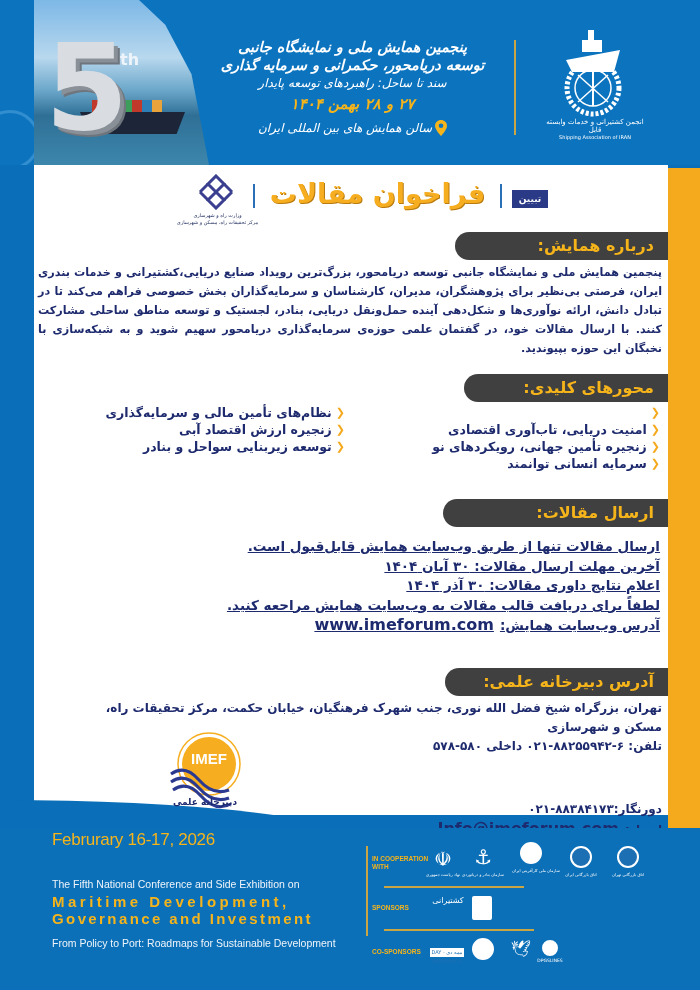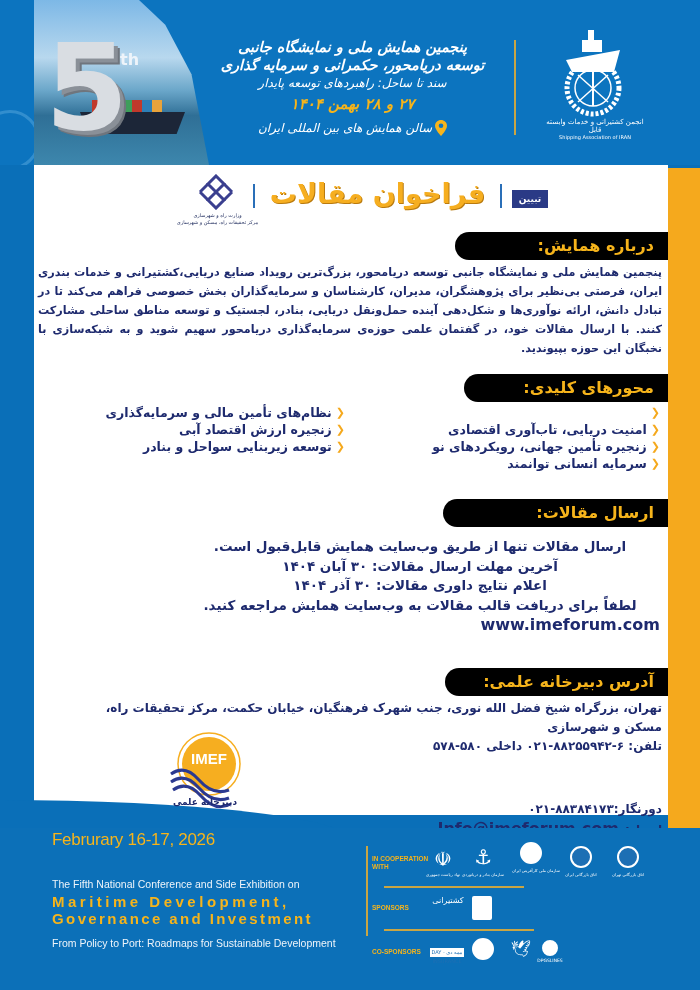--- a/index.html
+++ b/index.html
@@ -39,31 +39,31 @@
   .title-row { position: absolute; left: 150px; top: 170px; width: 400px; height: 60px; }
   .ministry-logo { position: absolute; left: 48px; top: 4px; width: 36px; height: 36px; }
   .ministry-text { position: absolute; left: 0; top: 42px; width: 135px; text-align: center; font-size: 5px; color: #1d2a5c; line-height: 7px; direction: rtl; }
   .title-divider-1 { position: absolute; left: 103px; top: 14px; width: 2px; height: 24px; background: #2a6fb8; }
   .main-title { position: absolute; left: 110px; top: 4px; width: 235px; text-align: center; direction: rtl;
     font-size: 27px; font-weight: bold; color: #f6ae20; text-shadow: 1px 1px 0 #b97a0e; line-height: 40px; }
   .title-divider-2 { position: absolute; left: 350px; top: 14px; width: 2px; height: 24px; background: #2a6fb8; }
   .tabyin-badge { position: absolute; left: 362px; top: 20px; width: 36px; height: 18px; background: #2a3a86; color: #fff;
     font-size: 9px; font-weight: bold; text-align: center; line-height: 18px; direction: rtl; }
 
-  .section-pill { position: absolute; height: 28px; background: #000000; border-radius: 16px 0 0 16px;
+  .section-pill { position: absolute; height: 28px; background: #404040; border-radius: 16px 0 0 16px;
     color: #f6b41b; font-weight: bold; font-size: 16px; direction: rtl; text-align: right; padding-right: 14px; line-height: 28px; }
 
   .para { position: absolute; direction: rtl; text-align: justify; color: #1e2a6e; font-weight: bold; }
   .about-text { left: 38px; top: 263px; width: 624px; font-size: 11.2px; line-height: 19px; text-align-last: right; }
 
   .topics-col { position: absolute; direction: rtl; list-style: none; color: #1e2a6e; font-weight: bold; font-size: 12.5px; line-height: 17px; }
   .topics-col li { display: flex; align-items: center; gap: 4px; }
   .bullet { color: #f5a91d; font-size: 11px; }
 
-  .submit-lines { position: absolute; left: 180px; top: 537px; width: 480px; direction: rtl; text-align: center; color: #1e2a6e; font-weight: bold; font-size: 13.5px; line-height: 19.5px; }
+  .submit-lines { position: absolute; left: 180px; top: 537px; width: 480px; direction: rtl; text-align: right; color: #1e2a6e; font-weight: bold; font-size: 13.5px; line-height: 19.5px; text-decoration: underline; }
   .site-line { display: flex; direction: rtl; gap: 6px; align-items: baseline; }
   .site-url { direction: ltr; font-size: 16px; font-weight: bold; }
 
   .addr-lines { position: absolute; left: 40px; top: 699px; width: 622px; direction: rtl; text-align: right; color: #1e2a6e; font-weight: bold; font-size: 12px; line-height: 19px; }
   .email-url { direction: ltr; font-size: 16px; font-weight: bold; }
 
   .imef-logo { position: absolute; left: 165px; top: 730px; width: 80px; height: 80px; }
   .imef-caption { position: absolute; left: 170px; top: 797px; width: 70px; text-align: center; font-size: 9px; font-weight: bold; color: #1e2a6e; direction: rtl; }
 
   .wave-bl { position: absolute; left: 0; top: 800px; width: 350px; height: 40px; background: #0a6fb8; border-radius: 0 100% 0 0 / 0 100% 0 0; }
@@ -185,20 +185,21 @@
     </li>
 </ul>
 
 <div class="section-pill" style="left:443px; top:499px; width:225px;">ارسال مقالات:</div>
 <div class="submit-lines">
   <div>ارسال مقالات تنها از طریق وب‌سایت همایش قابل‌قبول است.</div>
   <div>آخرین مهلت ارسال مقالات: ۳۰ آبان ۱۴۰۴</div>
   <div>اعلام نتایج داوری مقالات: ۳۰ آذر ۱۴۰۴</div>
   <div>لطفاً برای دریافت قالب مقالات به وب‌سایت همایش مراجعه کنید.</div>
   <div class="site-line">
+    <span>آدرس وب‌سایت همایش:</span>
     <span class="site-url">www.imeforum.com</span>
   </div>
 </div>
 
 <div class="section-pill" style="left:445px; top:668px; width:223px;">آدرس دبیرخانه علمی:</div>
 <div class="addr-lines">
   <div>تهران، بزرگراه شیخ فضل الله نوری، جنب شهرک فرهنگیان، خیابان حکمت، مرکز تحقیقات راه،</div>
   <div style="padding-right:0; width:380px; margin-left:auto;">مسکن و شهرسازی</div>
   <div style="width:380px; margin-left:auto;">تلفن: ۶-۸۸۲۵۵۹۴۲-۰۲۱ داخلی ۵۸۰-۵۷۸</div>
   <div style="width:380px; margin-left:auto;margin-top:44px;">دورنگار:۸۸۳۸۴۱۷۳-۰۲۱</div>

